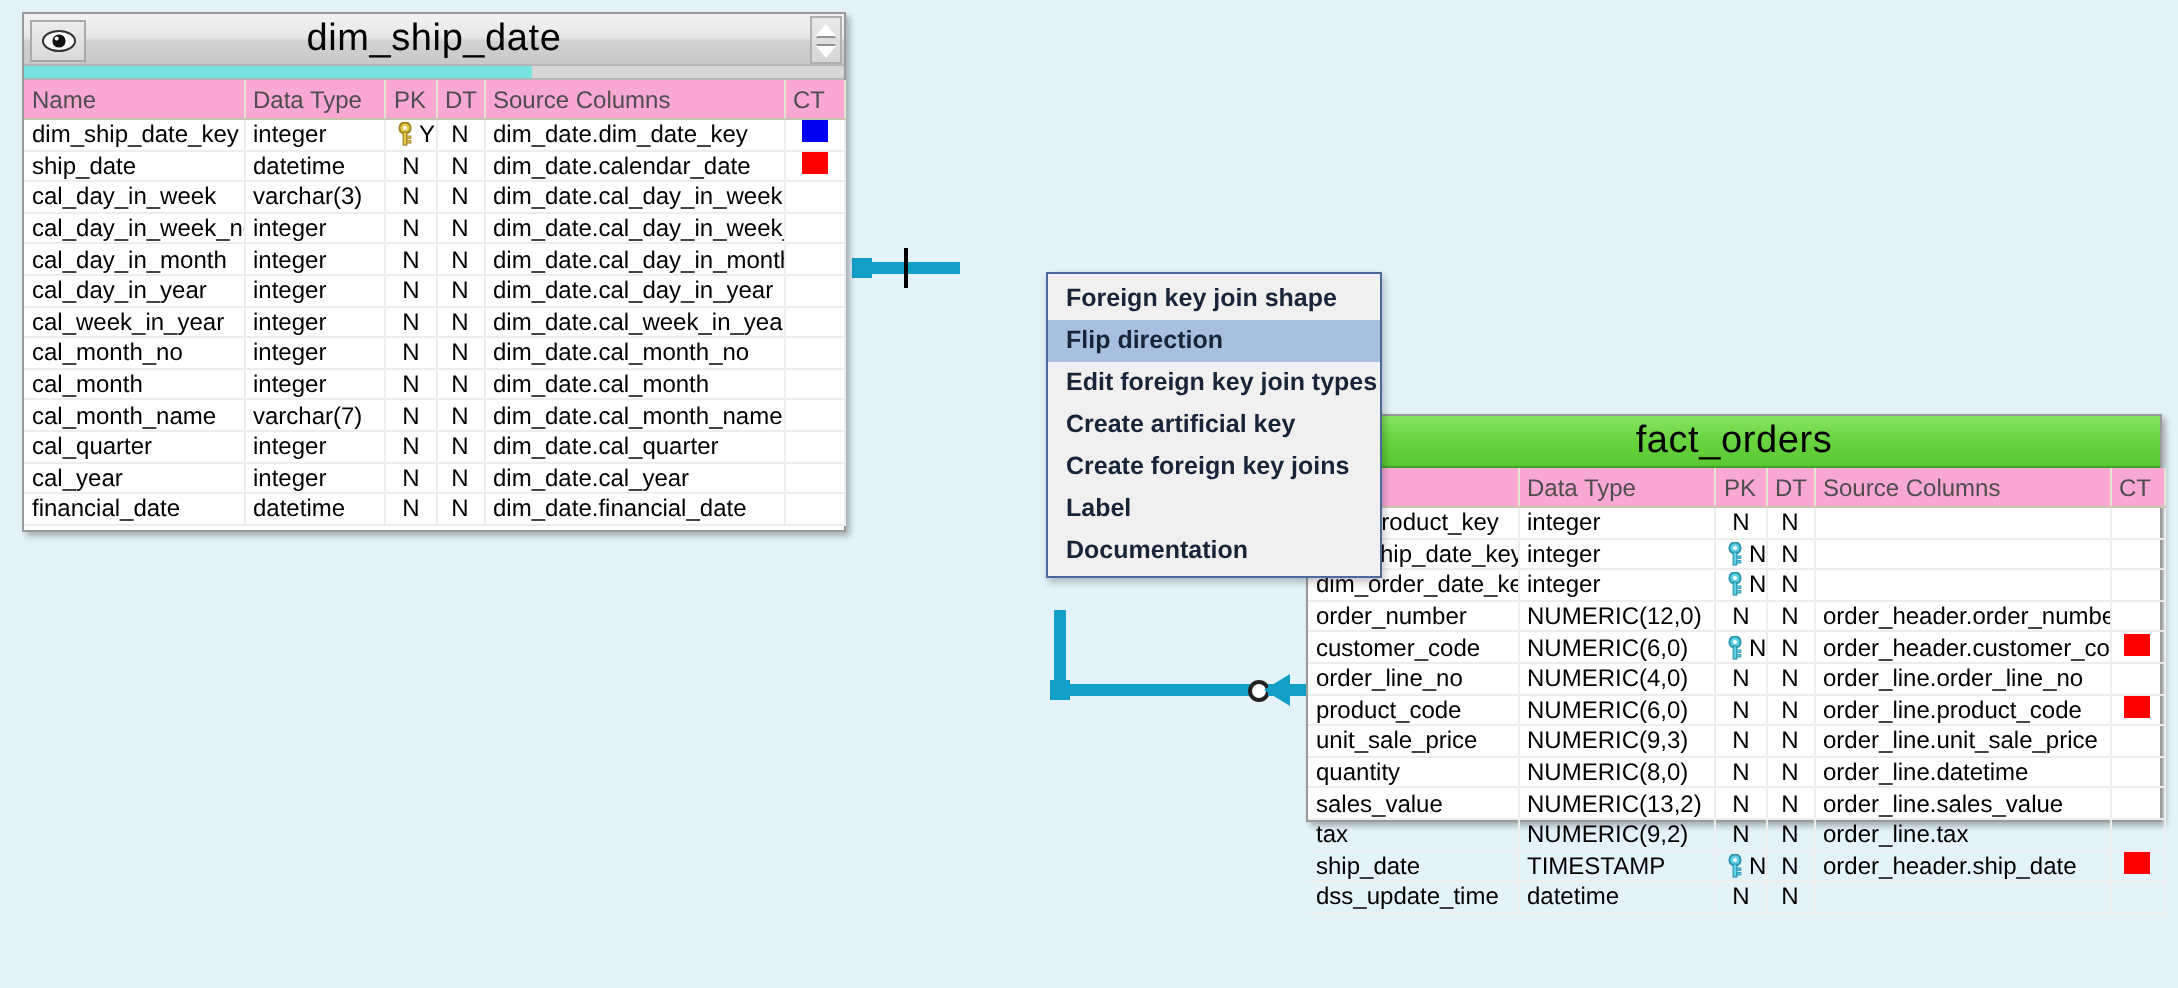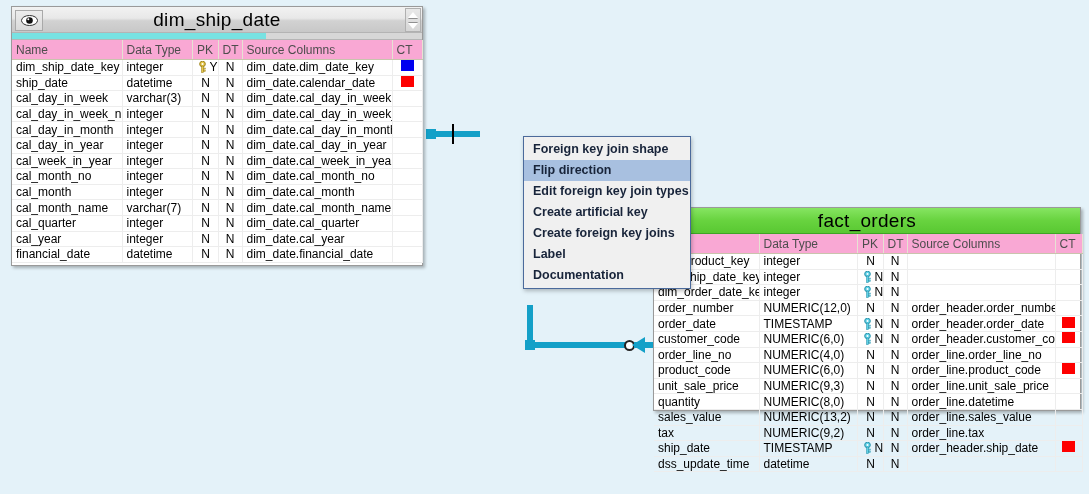--- a/index.html
+++ b/index.html
@@ -314,34 +314,20 @@
           </tr>
           <tr>
             <td>order_number</td>
             <td>NUMERIC(12,0)</td>
             <td class="c-center"><span style="padding-left:1px">N</span></td>
             <td class="c-center">N</td>
             <td>order_header.order_number</td>
             <td class="c-center"></td>
           </tr>
           <tr>
-            <td>order_date</td>
-            <td>TIMESTAMP</td>
-            <td class="c-center"><span class="keywrap"><svg class="key" width="9" height="12" viewBox="0 0 9 12">
-                  <circle cx="4.5" cy="3" r="2.8" fill="#5fd3e8" stroke="#2e95ad"></circle>
-                  <circle cx="4.5" cy="3" r="1" fill="#fff"></circle>
-                  <rect x="3.6" y="5" width="1.8" height="6.5" fill="#5fd3e8" stroke="#2e95ad" stroke-width="0.6"></rect>
-                  <rect x="5.4" y="7" width="2" height="1.2" fill="#5fd3e8" stroke="#2e95ad" stroke-width="0.5"></rect>
-                  <rect x="5.4" y="9.3" width="2" height="1.2" fill="#5fd3e8" stroke="#2e95ad" stroke-width="0.5"></rect>
-                </svg></span><span style="padding-left:1px">N</span></td>
-            <td class="c-center">N</td>
-            <td>order_header.order_date</td>
-            <td class="c-center"><span class="sw" style="background:#fe0000"></span></td>
-          </tr>
-          <tr>
             <td>customer_code</td>
             <td>NUMERIC(6,0)</td>
             <td class="c-center"><span class="keywrap"><svg class="key" width="9" height="12" viewBox="0 0 9 12">
                   <circle cx="4.5" cy="3" r="2.8" fill="#5fd3e8" stroke="#2e95ad"></circle>
                   <circle cx="4.5" cy="3" r="1" fill="#fff"></circle>
                   <rect x="3.6" y="5" width="1.8" height="6.5" fill="#5fd3e8" stroke="#2e95ad" stroke-width="0.6"></rect>
                   <rect x="5.4" y="7" width="2" height="1.2" fill="#5fd3e8" stroke="#2e95ad" stroke-width="0.5"></rect>
                   <rect x="5.4" y="9.3" width="2" height="1.2" fill="#5fd3e8" stroke="#2e95ad" stroke-width="0.5"></rect>
                 </svg></span><span style="padding-left:1px">N</span></td>
             <td class="c-center">N</td>

